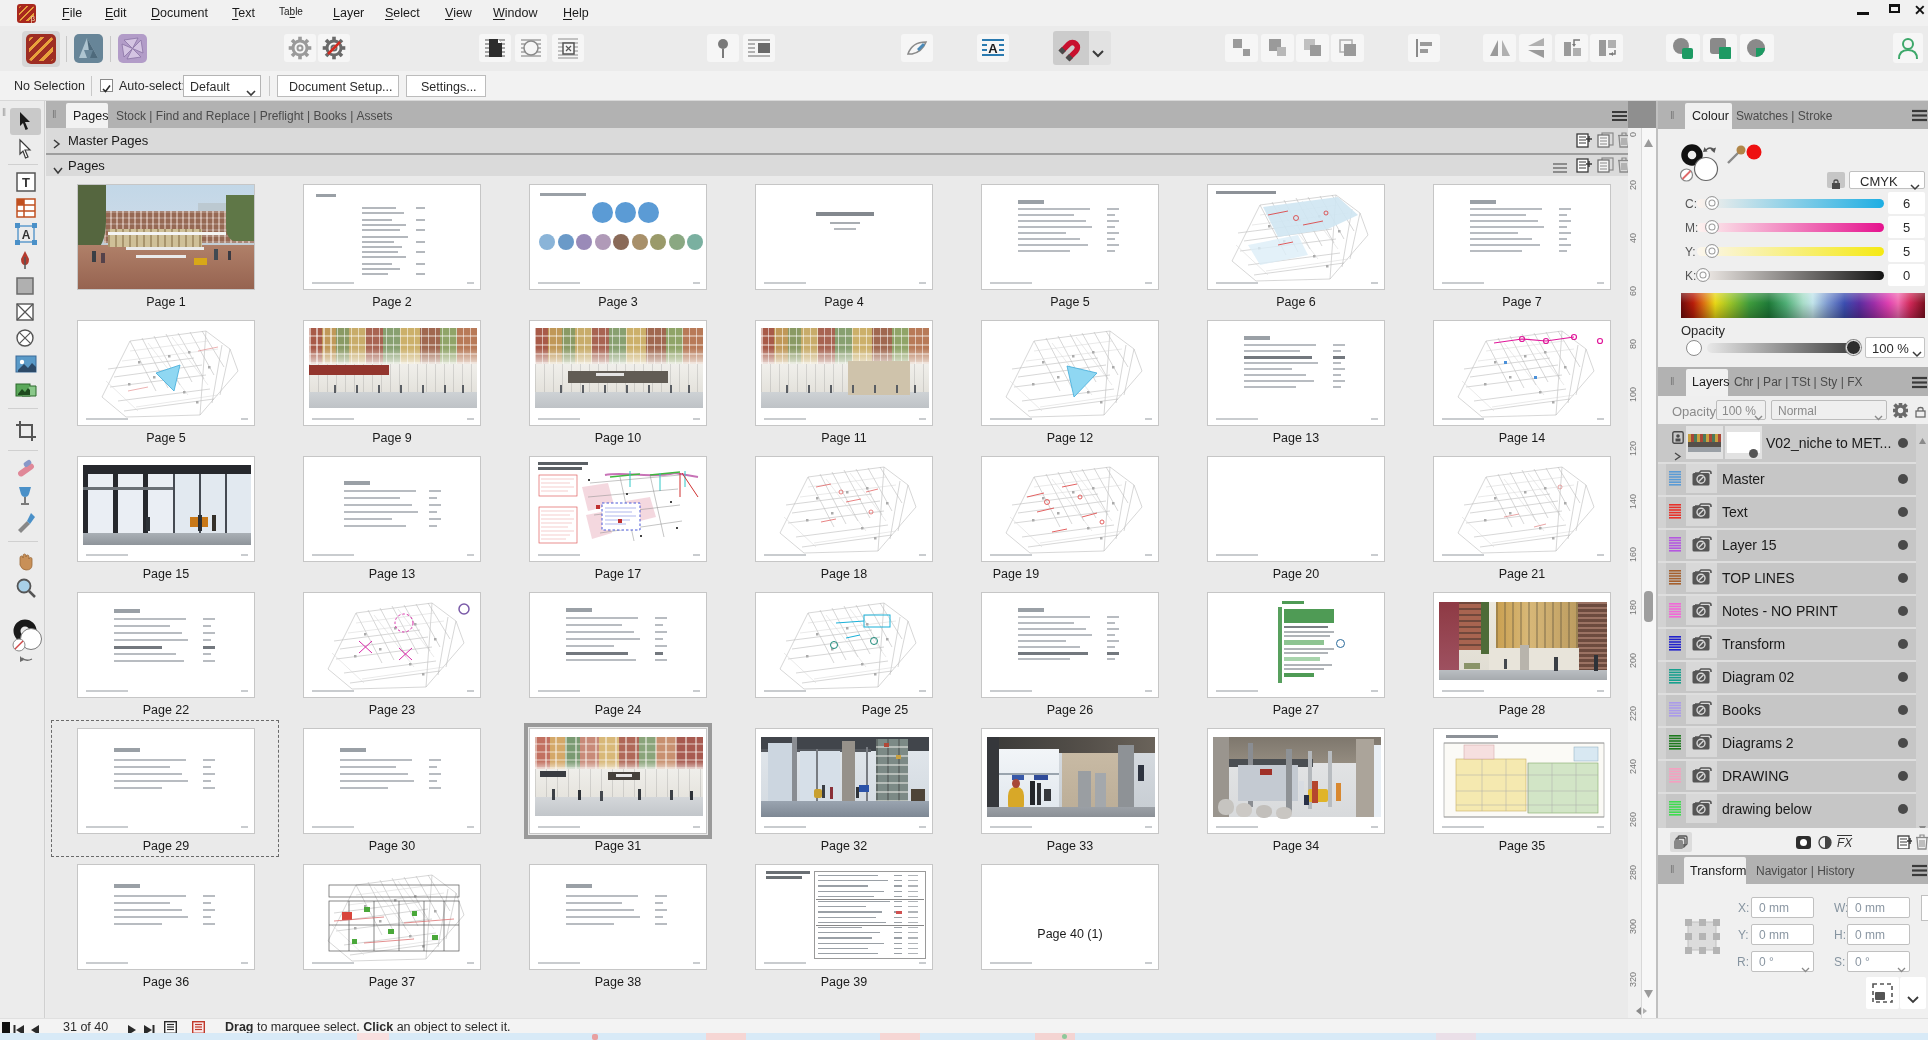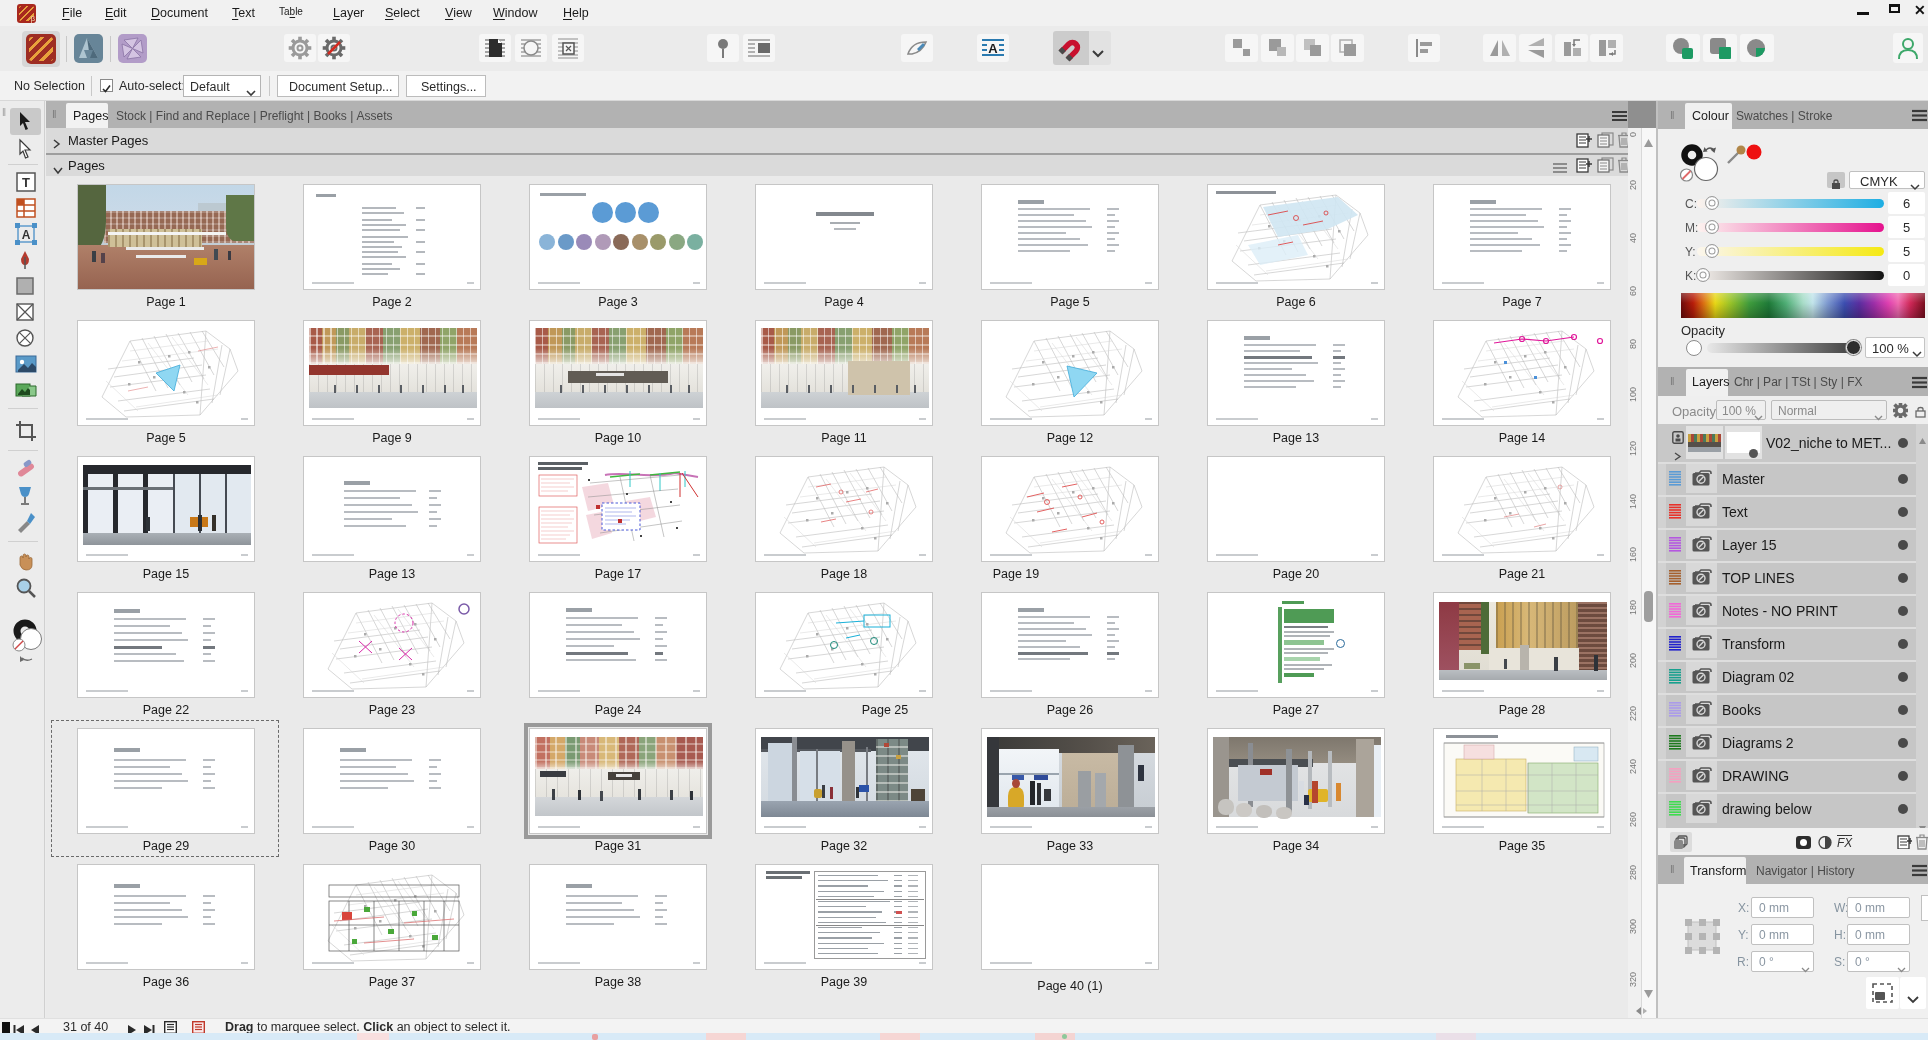--- a/index.html
+++ b/index.html
@@ -1382,21 +1382,21 @@
     <i style="left:60px;top:60px;width:108px;height:0.8px;background:#888"></i>
     <i style="left:140px;top:46px;width:6px;height:3px;background:#d05050"></i>
     <i style="left:8px;top:97px;width:42px;height:1.5px;background:#c9cccf"></i>
     <i style="left:163px;top:97px;width:7px;height:1.5px;background:#c9cccf"></i>
   </div>
 <div class="lbl" style="left:755px;top:976px">Page 39</div>
 <div class="thumb" style="left:981px;top:864px">
     <i style="left:8px;top:97px;width:42px;height:1.5px;background:#c9cccf"></i>
     <i style="left:163px;top:97px;width:7px;height:1.5px;background:#c9cccf"></i>
   </div>
-<div class="lbl" style="left:981px;top:980px">Page 40 (1)</div>
+<div class="lbl" style="left:981px;top:928px">Page 40 (1)</div>
 <div class="a" style="left:1628px;top:128px;width:13px;height:890px;background:#f0f0f0;"></div>
 <div class="a t" style="left:1629px;top:137px;font-size:9px;color:#777;transform:rotate(-90deg);transform-origin:left top">0</div>
 <div class="a t" style="left:1629px;top:190px;font-size:9px;color:#777;transform:rotate(-90deg);transform-origin:left top">20</div>
 <div class="a t" style="left:1629px;top:243px;font-size:9px;color:#777;transform:rotate(-90deg);transform-origin:left top">40</div>
 <div class="a t" style="left:1629px;top:296px;font-size:9px;color:#777;transform:rotate(-90deg);transform-origin:left top">60</div>
 <div class="a t" style="left:1629px;top:349px;font-size:9px;color:#777;transform:rotate(-90deg);transform-origin:left top">80</div>
 <div class="a t" style="left:1629px;top:402px;font-size:9px;color:#777;transform:rotate(-90deg);transform-origin:left top">100</div>
 <div class="a t" style="left:1629px;top:456px;font-size:9px;color:#777;transform:rotate(-90deg);transform-origin:left top">120</div>
 <div class="a t" style="left:1629px;top:509px;font-size:9px;color:#777;transform:rotate(-90deg);transform-origin:left top">140</div>
 <div class="a t" style="left:1629px;top:562px;font-size:9px;color:#777;transform:rotate(-90deg);transform-origin:left top">160</div>

